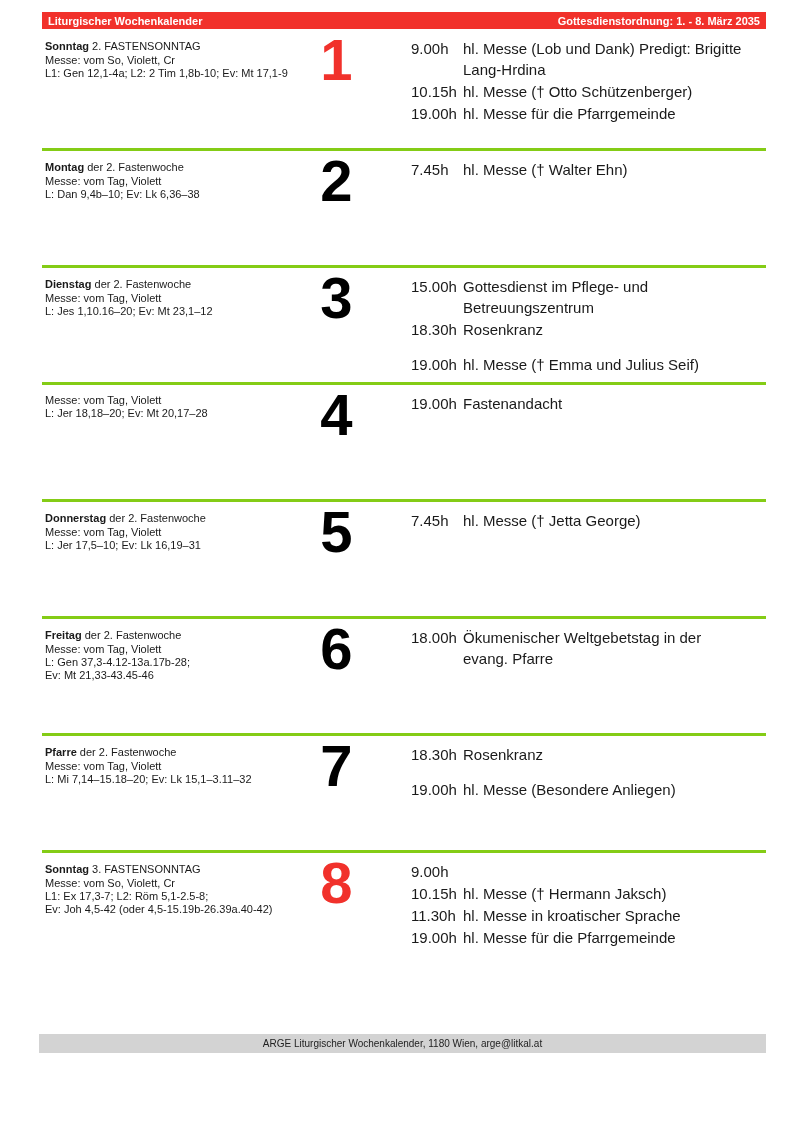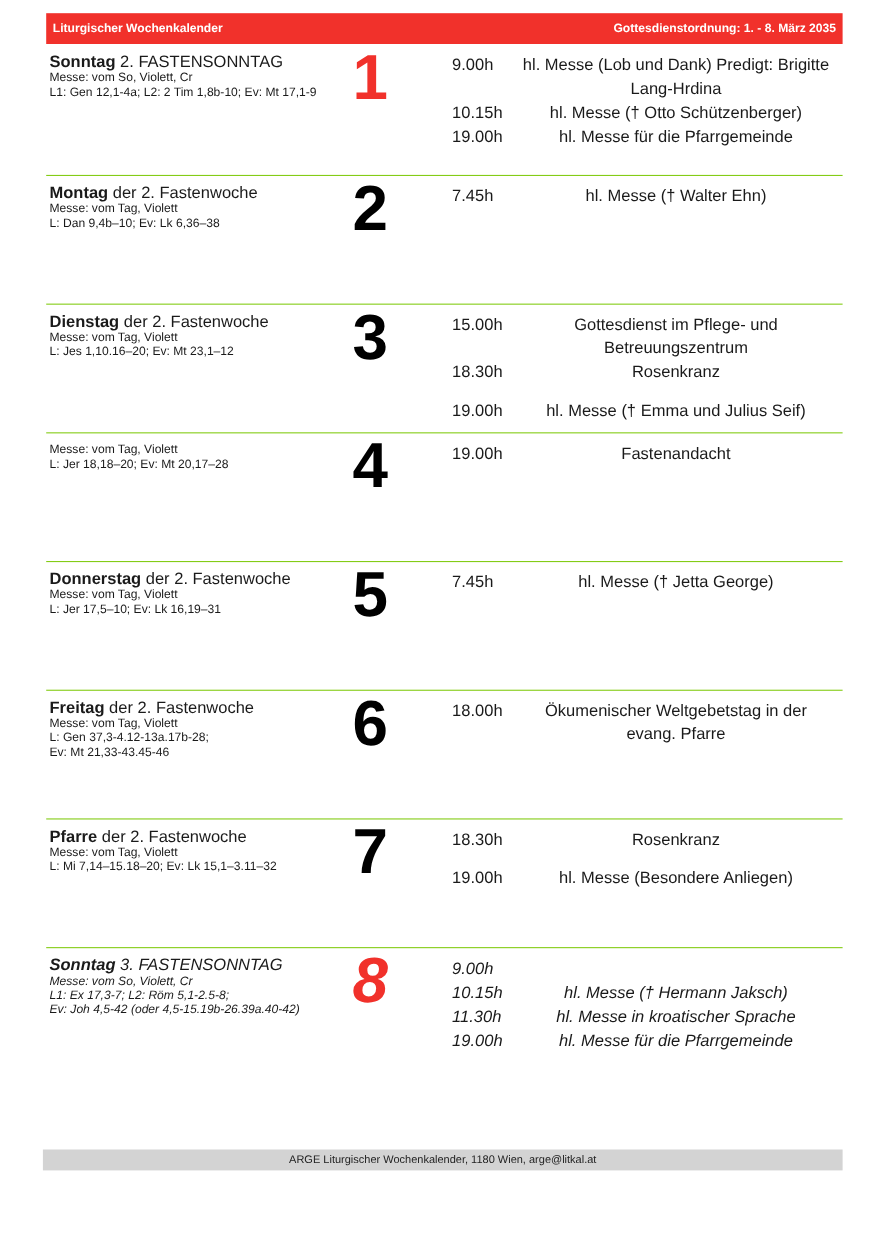--- a/index.html
+++ b/index.html
@@ -8,55 +8,55 @@
     width: 792px; height: 1121px;
     font-family: "Liberation Sans", "DejaVu Sans", sans-serif;
     color: #1a1a1a;
     overflow: hidden;
   }
   .page { padding: 12px 26px 0 42px; }
   .inner { width: 724px; }
 
   
   .topbar {
-    width: 724px; height: 28px;
+    width: 724px; height: 17px;
     display: flex; align-items: center; justify-content: space-between;
     padding: 0 6px;
     font-size: 11px; font-weight: bold; color: #ffffff;
   }
 
   
   .day {
     width: 724px;
     display: grid;
     grid-template-columns: 270px 53px 95px 1fr;
     padding: 8px 0 0 3px;
     height: 117px;
   }
   .day.first { height: 119px; padding-top: 9px; border-top: none !important; }
-  .day.last  { height: 184px; font-style: italic; }
-  .day + .day, .day.bordered { border-top: 1px solid #84cc16; }
+  .day.last  { height: 184px; }
+  .day + .day, .day.bordered { border-top: 3px solid #84cc16; }
 
   .info { padding-top: 1px; }
-  .title { font-size: 15px; line-height: 14px; margin-bottom: 1px; }
+  .title { font-size: 11px; line-height: 14px; margin-bottom: 1px; }
   .title .dayname { font-weight: bold; }
   .detail-line { font-size: 11px; line-height: 13px; }
 
   .num {
     font-size: 58px; line-height: 46px; font-weight: bold;
     text-align: center; padding-right: 10px; margin-top: -1px;
     color: #000000;
   }
   .num.red { color: var(--accent); }
 
   .services { grid-column: 3 / 5; display: block; }
   .service { display: grid; grid-template-columns: 95px 1fr; margin-bottom: 1px; }
   .service.gap { margin-top: 14px; }
   .time { font-size: 15px; line-height: 21px; margin-left: 43px; }
-  .desc { font-size: 15px; line-height: 21px; white-space: pre-line; text-align: center; }
+  .desc { font-size: 15px; line-height: 21px; white-space: pre-line; }
 
   
   .footbar {
     width: 727px; height: 19px; margin-left: -3px;
     text-align: center; font-size: 10px; line-height: 19px; color: #222222;
   }
 </style>
 </head>
 <body>
 

